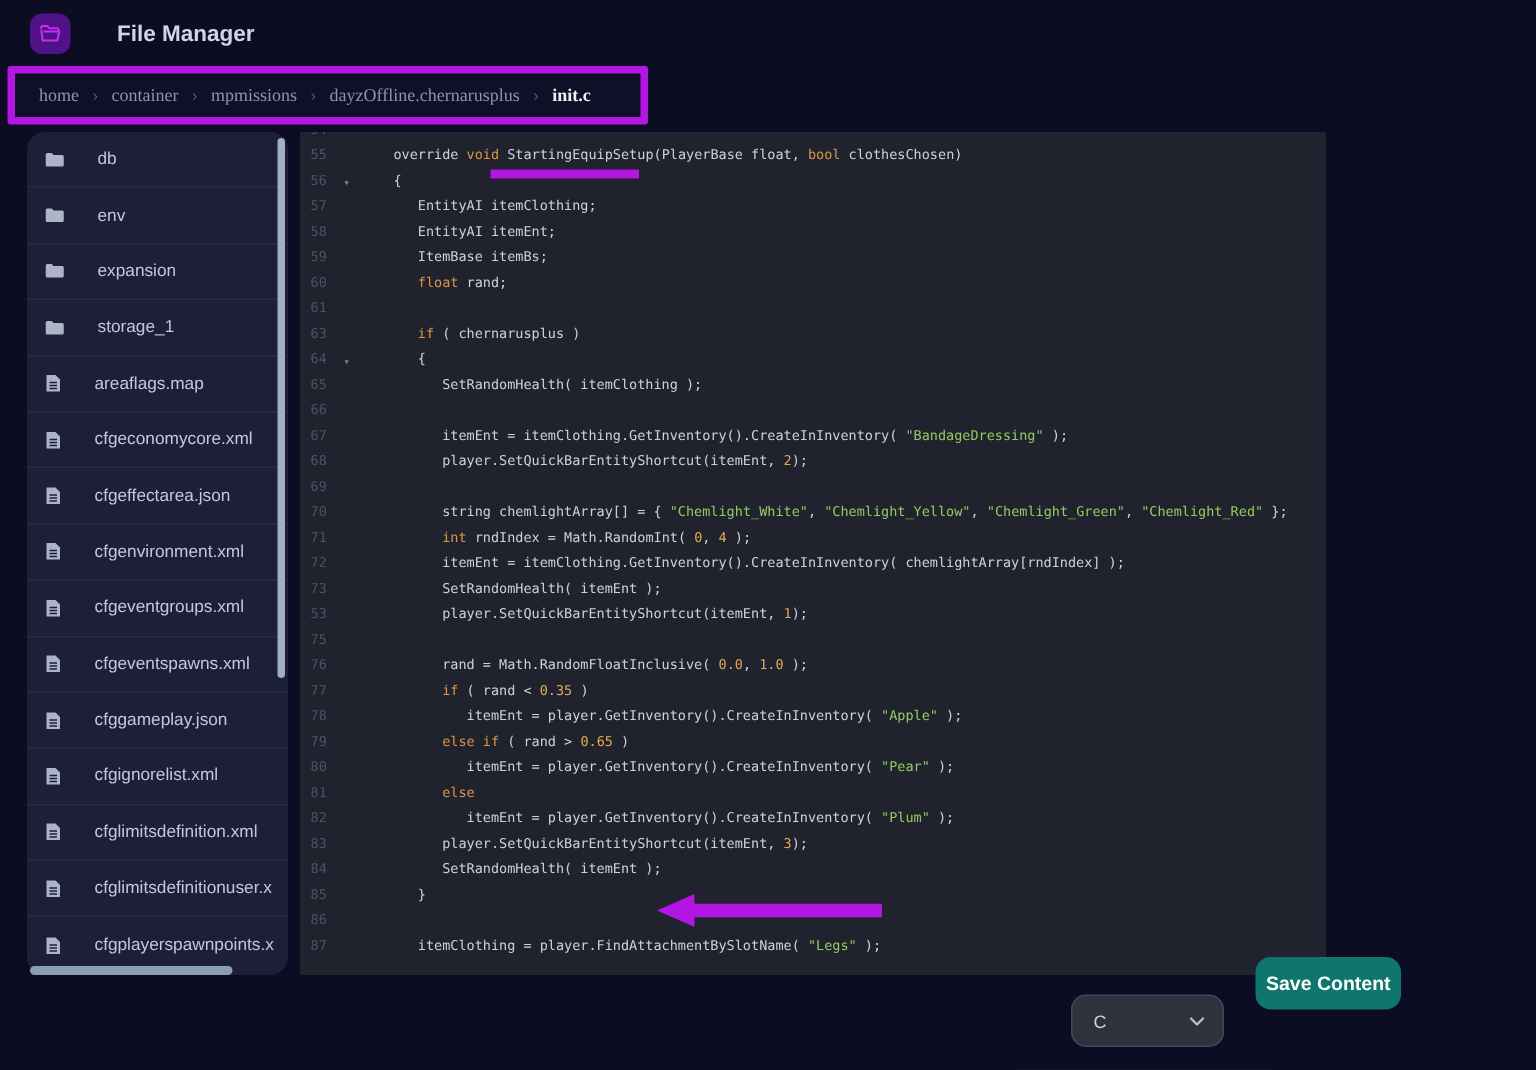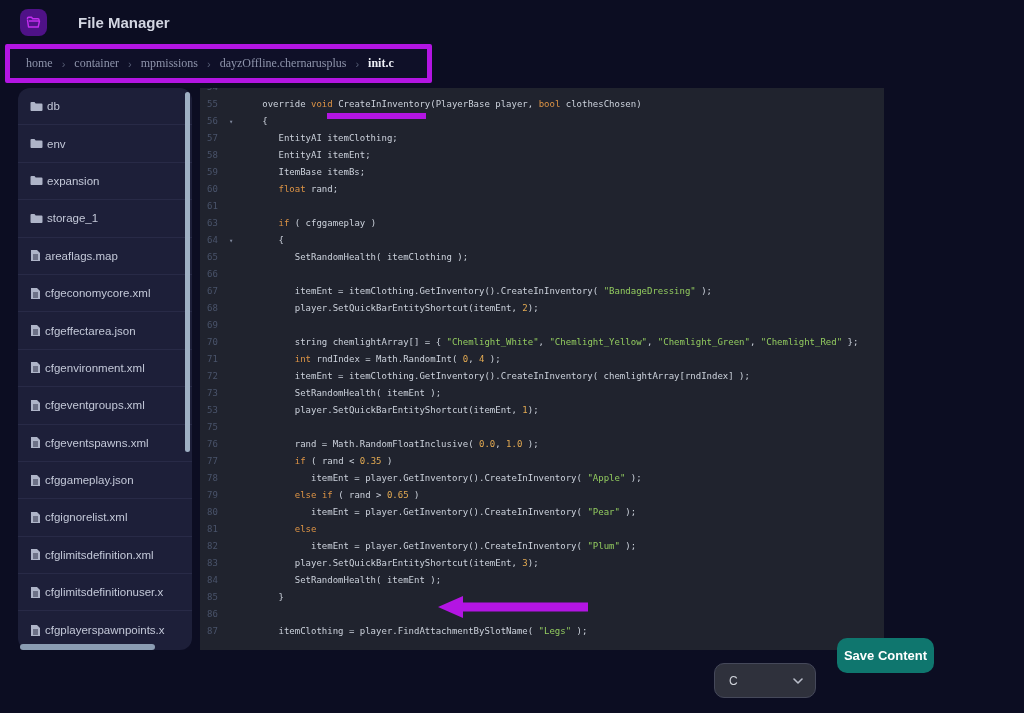--- a/index.html
+++ b/index.html
@@ -29,21 +29,21 @@
   }
   .crumb{font-size:12px;color:#8e94ab;white-space:nowrap;font-family:Liberation Serif, serif;}
   .crumb.last{color:#eef0f6;font-weight:700;}
   .crumb-sep{color:#565d75;font-size:11px;}
   
   .sidebar{
     position:absolute;left:18px;top:88px;width:174px;height:562px;
     background:var(--panel);border-radius:12px;overflow:hidden;
   }
   .side-item{
-    height:37.4px;display:flex;align-items:center;gap:4px;
+    height:37.4px;display:flex;align-items:center;gap:22px;
     padding:0 12px;border-bottom:1px solid #282a47;
     font-size:11.5px;color:#c3c8d8;white-space:nowrap;overflow:hidden;cursor:pointer;
   }
   .side-item:last-child{border-bottom:none;}
   .side-item .ic{flex:none;display:flex;}
   .sb-vthumb{position:absolute;left:185px;top:92px;width:5px;height:360px;border-radius:3px;background:#9fb0c4;z-index:6;}
   .sb-hthumb{position:absolute;left:20px;top:644px;width:135px;height:6px;border-radius:3px;background:#8b9db3;z-index:6;}
   
   .editor{
     position:absolute;left:200px;top:88px;width:684px;height:562px;
@@ -232,28 +232,28 @@
       </span>
       <span>cfgplayerspawnpoints.x</span>
     </div>
   </div>
 <div class="sb-vthumb"></div>
 <div class="sb-hthumb"></div>
 
 <div class="editor">
   <div class="code-content" id="code">
       <div class="cline"><span class="gutter">54</span><span class="src"></span></div>
-      <div class="cline"><span class="gutter">55</span><span class="src"><span>   override </span><span class="tk-k">void</span><span> CreateInInventory(PlayerBase player, </span><span class="tk-k">bool</span><span> clothesChosen)</span></span></div>
+      <div class="cline"><span class="gutter">55</span><span class="src"><span>   override </span><span class="tk-k">void</span><span> StartingEquipSetup(PlayerBase float, </span><span class="tk-k">bool</span><span> clothesChosen)</span></span></div>
       <div class="cline"><span class="gutter">56<span class="fold">▾</span></span><span class="src"><span>   {</span></span></div>
       <div class="cline"><span class="gutter">57</span><span class="src"><span>      EntityAI itemClothing;</span></span></div>
       <div class="cline"><span class="gutter">58</span><span class="src"><span>      EntityAI itemEnt;</span></span></div>
       <div class="cline"><span class="gutter">59</span><span class="src"><span>      ItemBase itemBs;</span></span></div>
       <div class="cline"><span class="gutter">60</span><span class="src"><span>      </span><span class="tk-k">float</span><span> rand;</span></span></div>
       <div class="cline"><span class="gutter">61</span><span class="src"></span></div>
-      <div class="cline"><span class="gutter">63</span><span class="src"><span>      </span><span class="tk-k">if</span><span> ( cfggameplay )</span></span></div>
+      <div class="cline"><span class="gutter">63</span><span class="src"><span>      </span><span class="tk-k">if</span><span> ( chernarusplus )</span></span></div>
       <div class="cline"><span class="gutter">64<span class="fold">▾</span></span><span class="src"><span>      {</span></span></div>
       <div class="cline"><span class="gutter">65</span><span class="src"><span>         SetRandomHealth( itemClothing );</span></span></div>
       <div class="cline"><span class="gutter">66</span><span class="src"></span></div>
       <div class="cline"><span class="gutter">67</span><span class="src"><span>         itemEnt = itemClothing.GetInventory().CreateInInventory( </span><span class="tk-s">"BandageDressing"</span><span> );</span></span></div>
       <div class="cline"><span class="gutter">68</span><span class="src"><span>         player.SetQuickBarEntityShortcut(itemEnt, </span><span class="tk-n">2</span><span>);</span></span></div>
       <div class="cline"><span class="gutter">69</span><span class="src"></span></div>
       <div class="cline"><span class="gutter">70</span><span class="src"><span>         string chemlightArray[] = { </span><span class="tk-s">"Chemlight_White"</span><span>, </span><span class="tk-s">"Chemlight_Yellow"</span><span>, </span><span class="tk-s">"Chemlight_Green"</span><span>, </span><span class="tk-s">"Chemlight_Red"</span><span> };</span></span></div>
       <div class="cline"><span class="gutter">71</span><span class="src"><span>         </span><span class="tk-k">int</span><span> rndIndex = Math.RandomInt( </span><span class="tk-n">0</span><span>, </span><span class="tk-n">4</span><span> );</span></span></div>
       <div class="cline"><span class="gutter">72</span><span class="src"><span>         itemEnt = itemClothing.GetInventory().CreateInInventory( chemlightArray[rndIndex] );</span></span></div>
       <div class="cline"><span class="gutter">73</span><span class="src"><span>         SetRandomHealth( itemEnt );</span></span></div>

